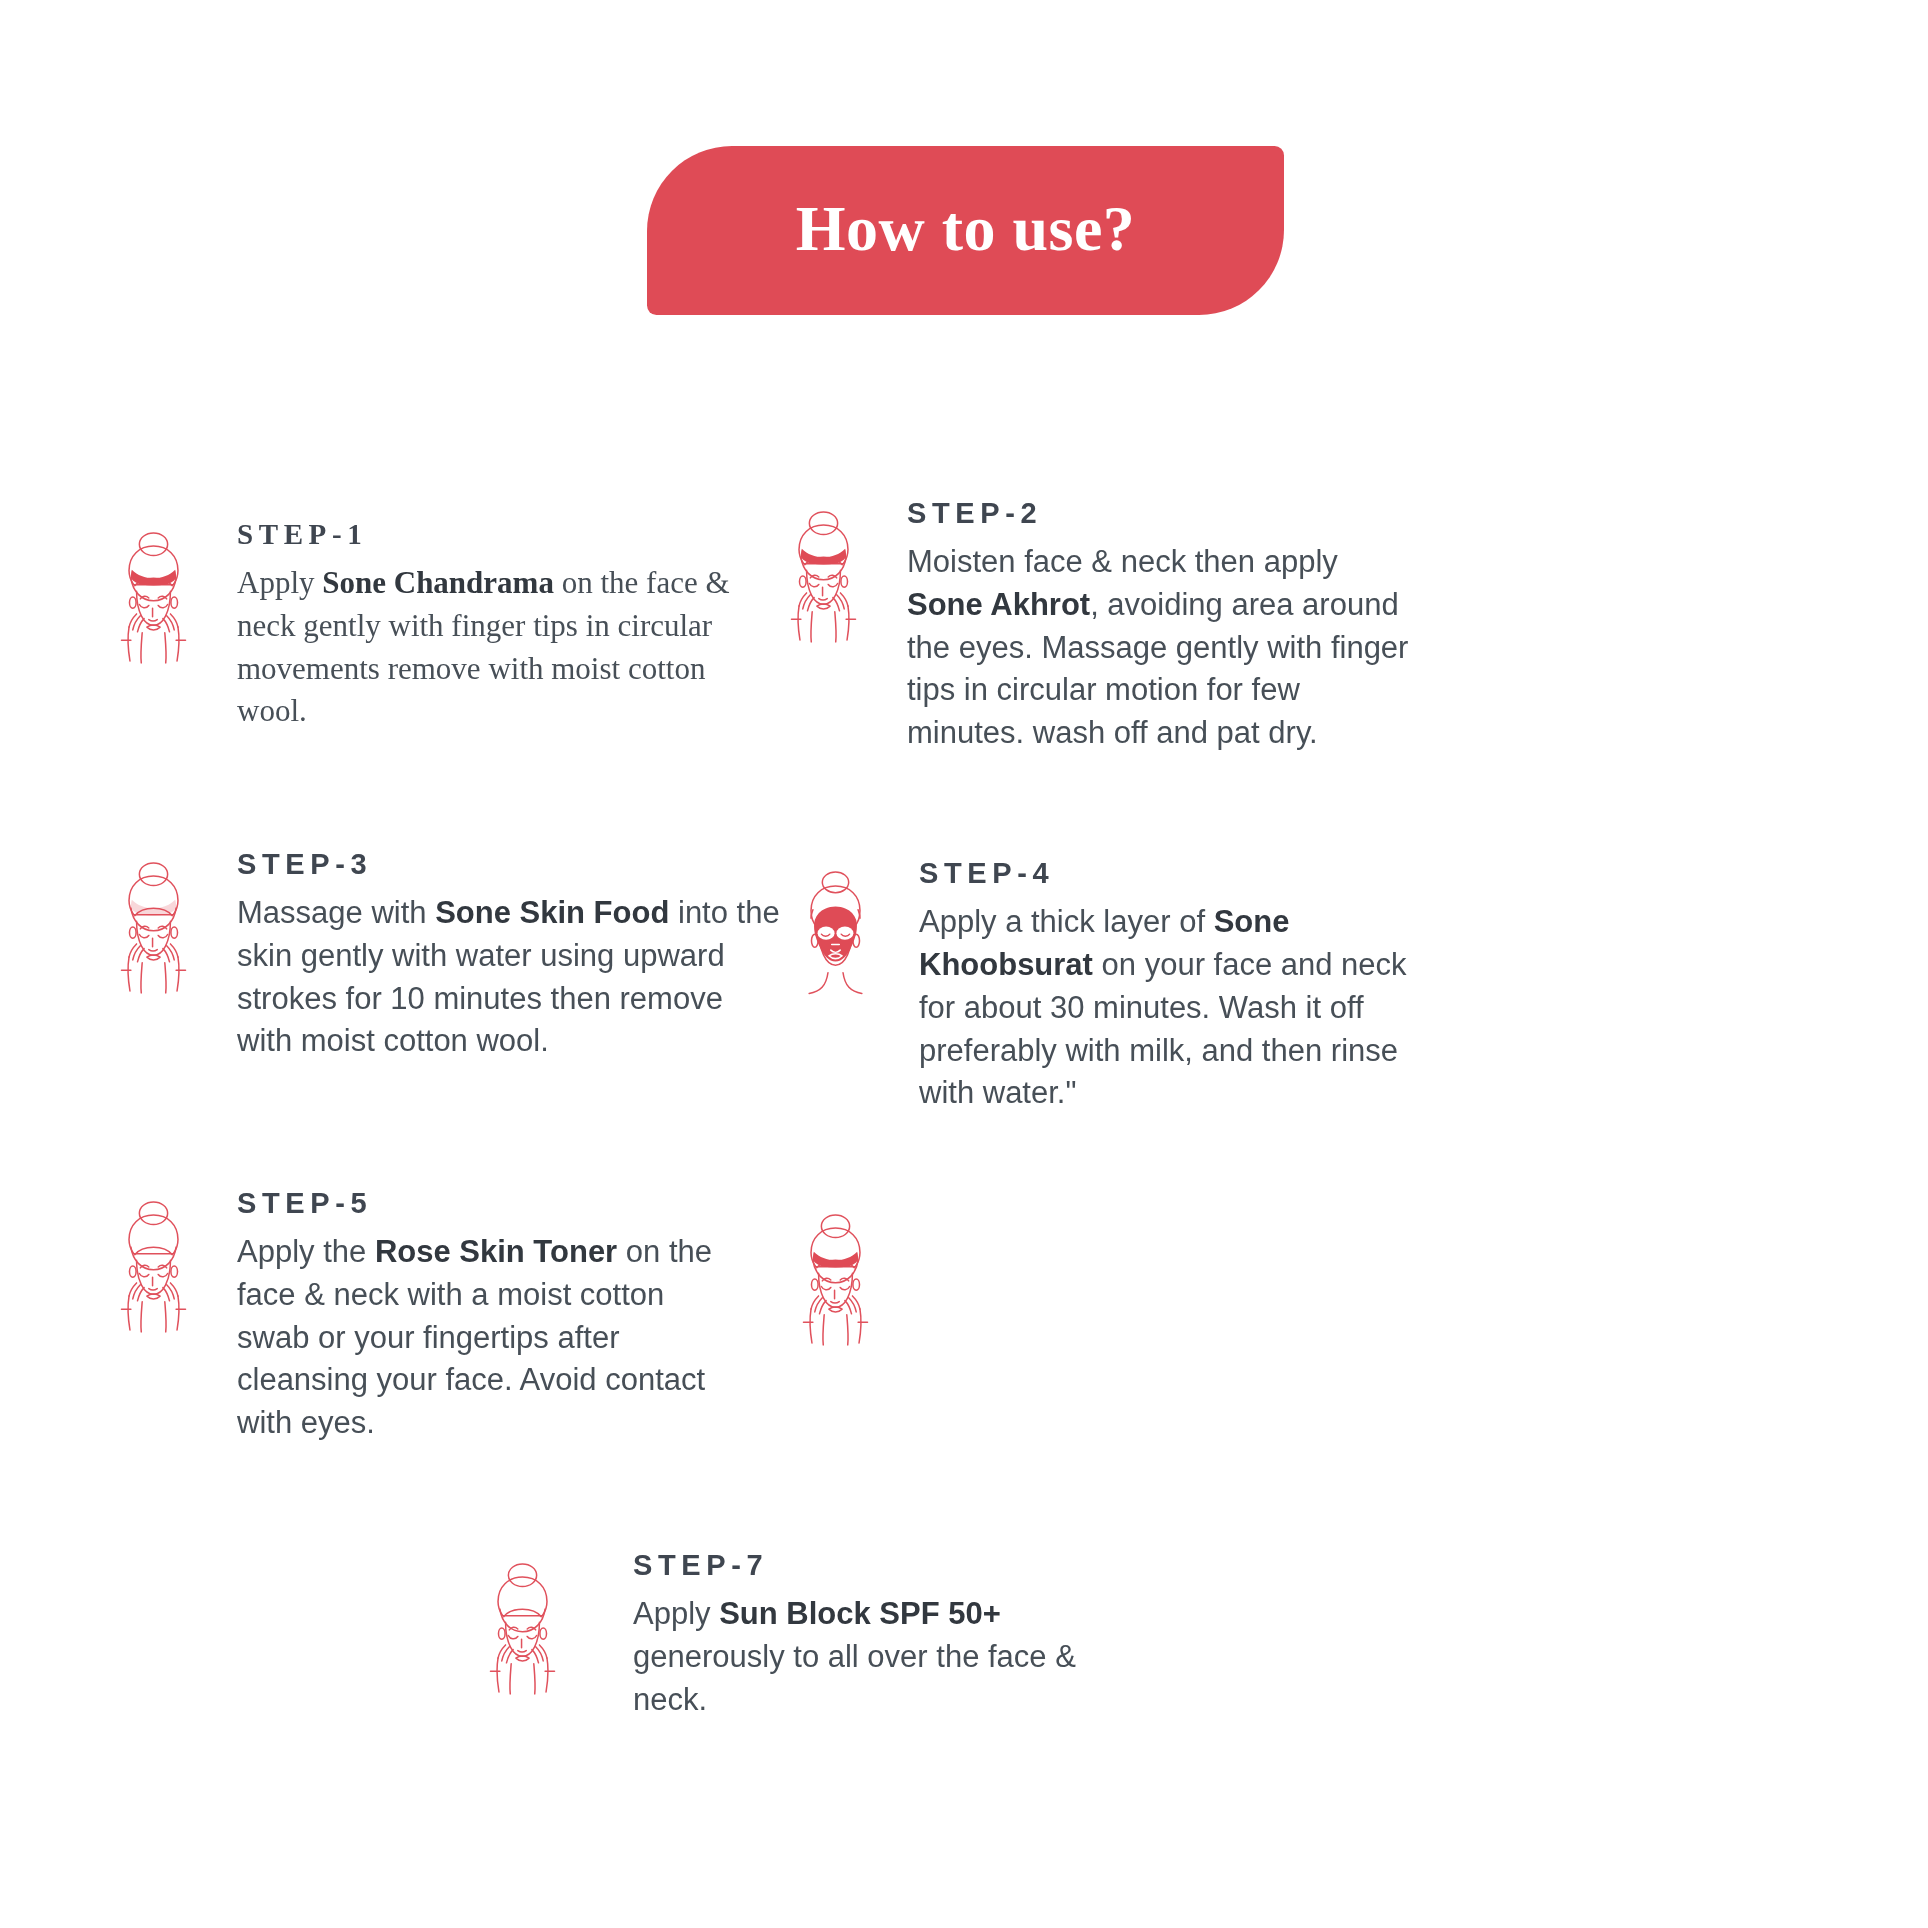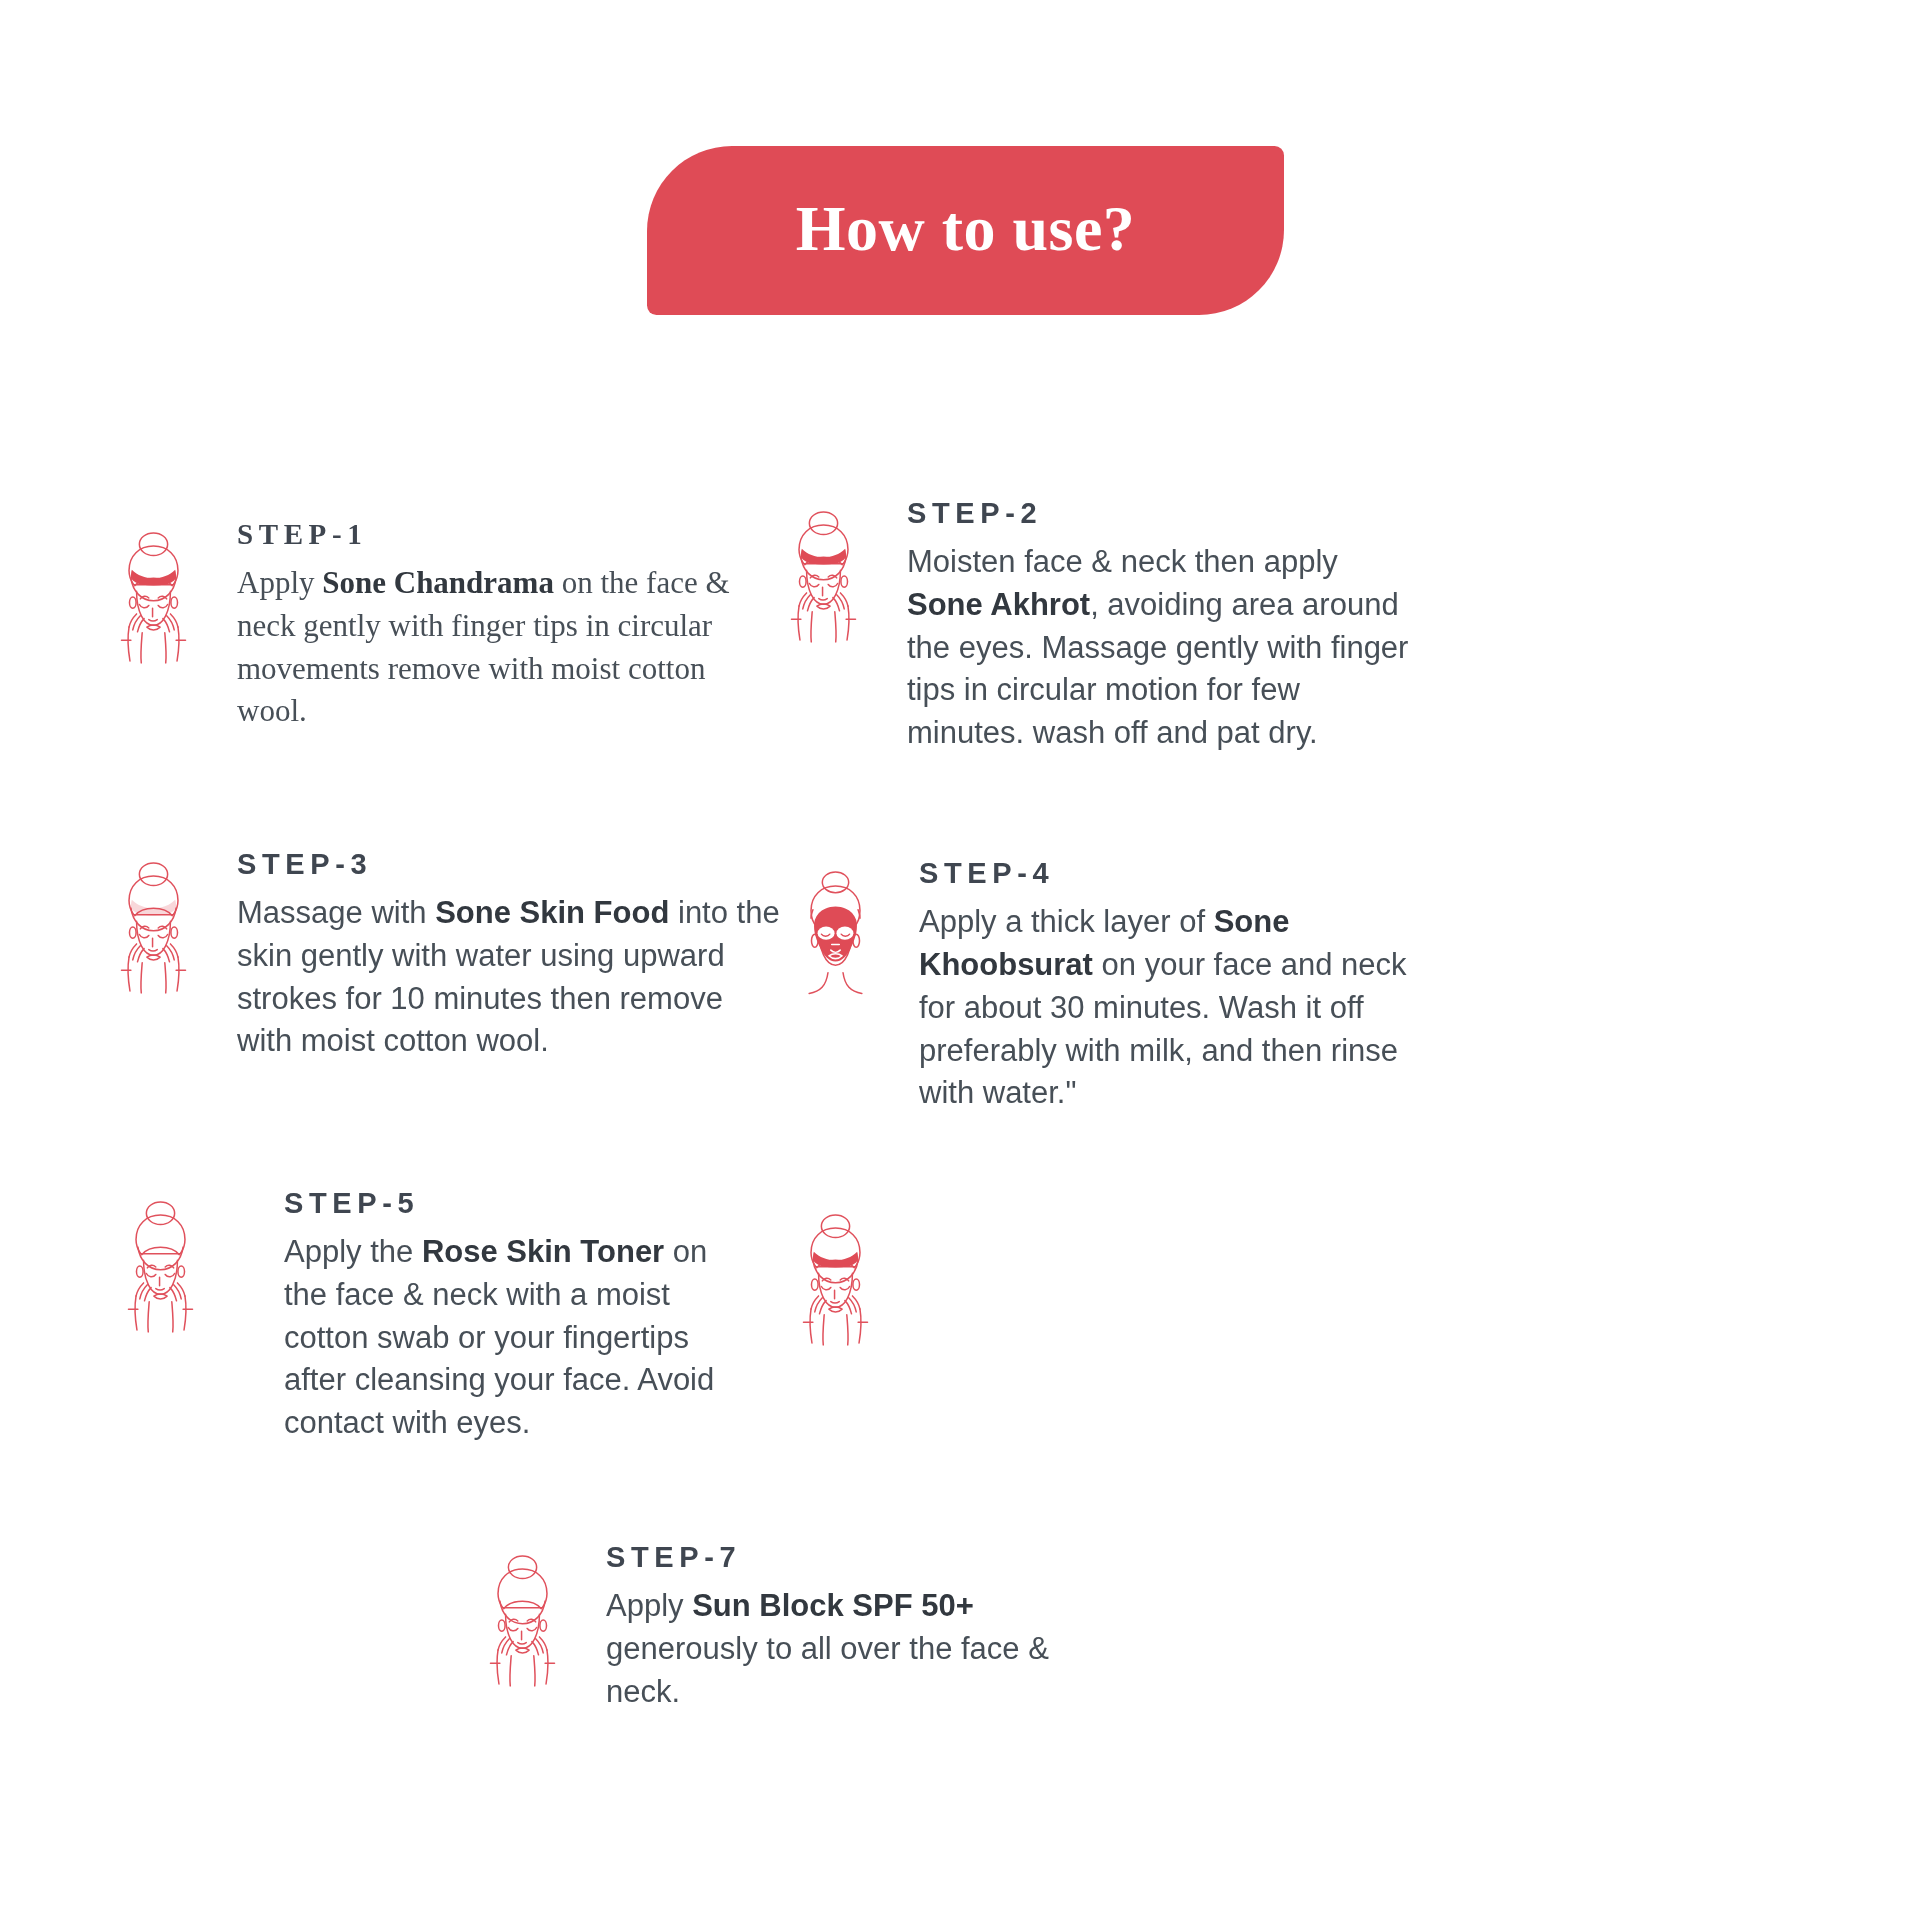--- a/index.html
+++ b/index.html
@@ -82,23 +82,23 @@
   
   .r1{position:absolute;left:0;top:0;}
   .r2{position:absolute;left:0;top:330px;}
   .r3{position:absolute;left:0;top:669px;}
   .r4{position:absolute;left:0;top:1023px;}
 
   .s1{position:absolute;left:83px;top:0;width:659px;font-family:Liberation Serif, serif;}
   .s2{position:absolute;left:753px;top:-21px;width:659px;}
   .s3{position:absolute;left:83px;top:0;width:697px;}
   .s4{position:absolute;left:765px;top:9.4px;width:659px;}
-  .s5{position:absolute;left:90px;top:0;width:659px;gap:40px;}
+  .s5{position:absolute;left:83px;top:0;width:659px;}
   .s6{position:absolute;left:765px;top:13px;width:659px;}
-  .s7{position:absolute;left:452px;top:0;width:659px;}
+  .s7{position:absolute;left:452px;top:8px;width:659px;gap:27px;}
 </style>
 </head>
 <body>
 
 <div class="banner-wrap">
   <div class="banner">
     <span class="banner-title">How to use?</span>
   </div>
 </div>
 

